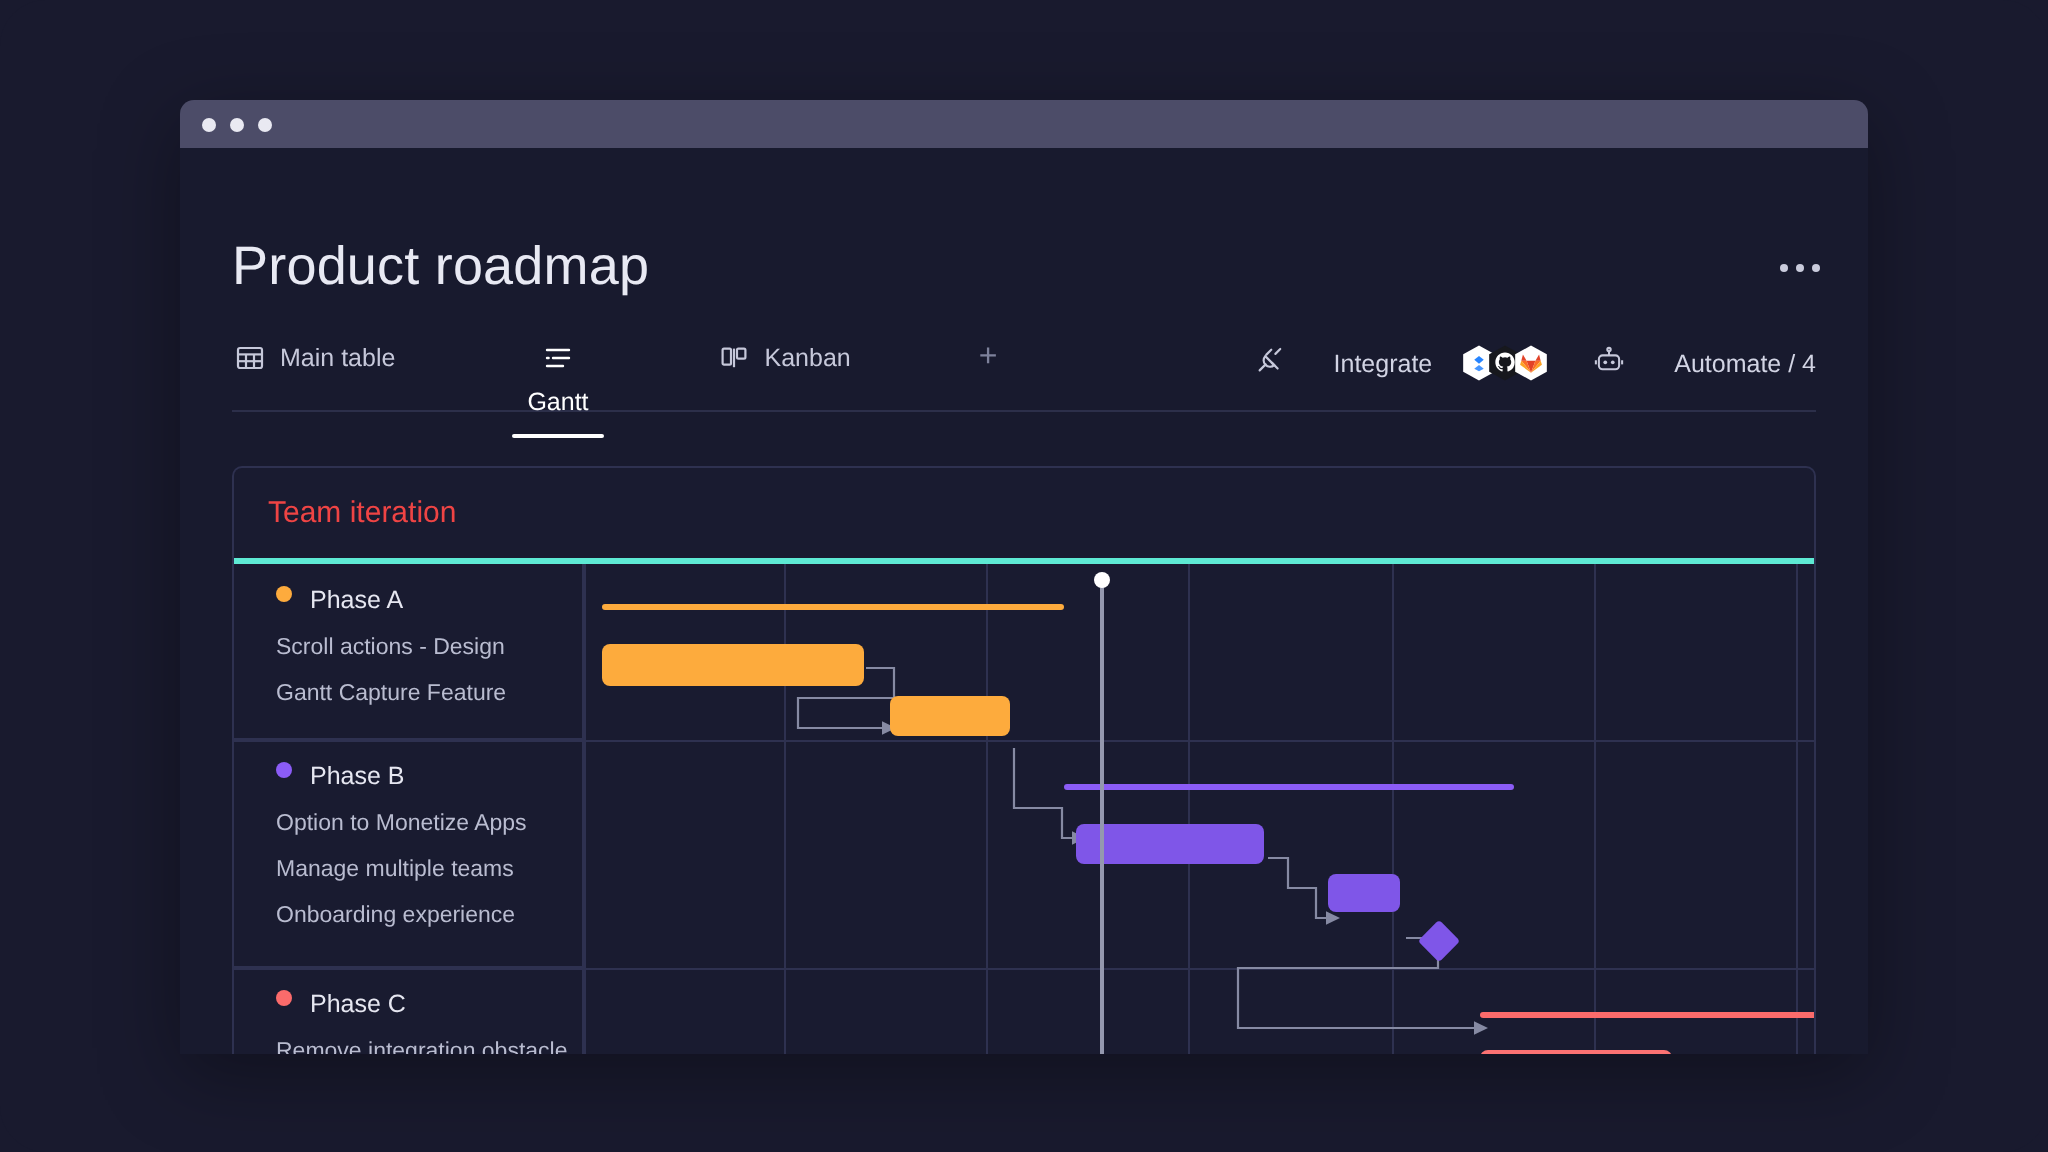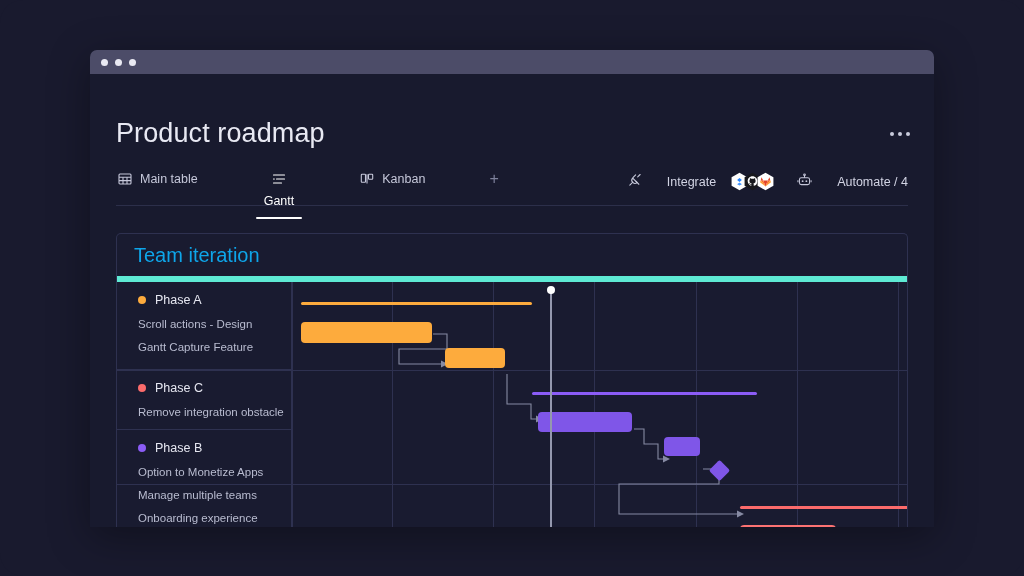--- a/index.html
+++ b/index.html
@@ -80,33 +80,33 @@
     position: absolute; left: 26px; top: 159px; right: 26px;
     height: 294px;
     border: 1px solid #2E3150;
     border-bottom: none;
     border-radius: 5px 5px 0 0;
     overflow: hidden;
     background: #191B30;
   }
   .card-head {
     height: 48px; display: flex; align-items: center;
-    padding-left: 17px; border-bottom: 6px solid #5eead4;
-    font-size: 20px; color: #0ea5e9;
+    padding-left: 17px; border-bottom: 3px solid #5eead4;
+    font-size: 15px; color: #ef4444;
   }
   .grid-wrap { position: relative; height: 245px; }
 
   .left-col {
     position: absolute; left: 0; top: 0; width: 176px; height: 100%;
     border-right: 1px solid #2E3150; z-index: 3;
   }
   .phase-block { border-bottom: 1px solid #2E3150; padding: 11px 0 9px 21px; }
   .phase-block:last-child { border-bottom: none; }
   .phase-title {
-    display: flex; align-items: center; gap: 9px;
+    display: flex; gap: 9px;
     font-size: 12.5px; color: #E6E7F1; margin-bottom: 11px; font-weight: 500;
   }
   .pdot { width: 8px; height: 8px; border-radius: 50%; display: block; }
   .task { font-size: 11.5px; color: #B9BCD0; margin-bottom: 11px; white-space: nowrap; }
   .task:last-child { margin-bottom: 2px; }
 
   
   .vgrid { position: absolute; top: 0; bottom: 0; width: 1px; background: #2E3150; z-index: 1; }
   .hrow { position: absolute; left: 0; right: 0; height: 1px; background: #2E3150; z-index: 1; }
 
@@ -271,36 +271,36 @@
 
             <div class="phase-block" style="height:88px;">
               <div class="phase-title">
                 <span class="pdot" style="background:#FDAB3D;"></span>
                 <span>Phase A</span>
               </div>
               <div class="task">Scroll actions - Design</div>
               <div class="task">Gantt Capture Feature</div>
             </div>
 
-            <div class="phase-block">
-              <div class="phase-title">
-                <span class="pdot" style="background:#FB6B6B;"></span>
-                <span>Phase C</span>
-              </div>
-              <div class="task">Remove integration obstacle</div>
-            </div>
-
             <div class="phase-block" style="height:114px;">
               <div class="phase-title">
                 <span class="pdot" style="background:#8B5CF6;"></span>
                 <span>Phase B</span>
               </div>
               <div class="task">Option to Monetize Apps</div>
               <div class="task">Manage multiple teams</div>
               <div class="task">Onboarding experience</div>
+            </div>
+
+            <div class="phase-block">
+              <div class="phase-title">
+                <span class="pdot" style="background:#FB6B6B;"></span>
+                <span>Phase C</span>
+              </div>
+              <div class="task">Remove integration obstacle</div>
             </div>
           </div>
 
           <div class="dep" style="left:0;top:0;right:0;bottom:0;">
             <svg width="830" height="245" viewBox="0 0 830 245">
               <g stroke="#868AA3" stroke-width="1.1" fill="none">
                 <path d="M316 52 L330 52 L330 67 L282 67 L282 82 L324 82"></path>
                 <path d="M390 92 L390 122 L414 122 L414 137 L419 137"></path>
                 <path d="M517 147 L527 147 L527 162 L541 162 L541 177 L546 177"></path>
                 <path d="M586 187 L602 187 L602 202 L502 202 L502 232 L620 232"></path>

